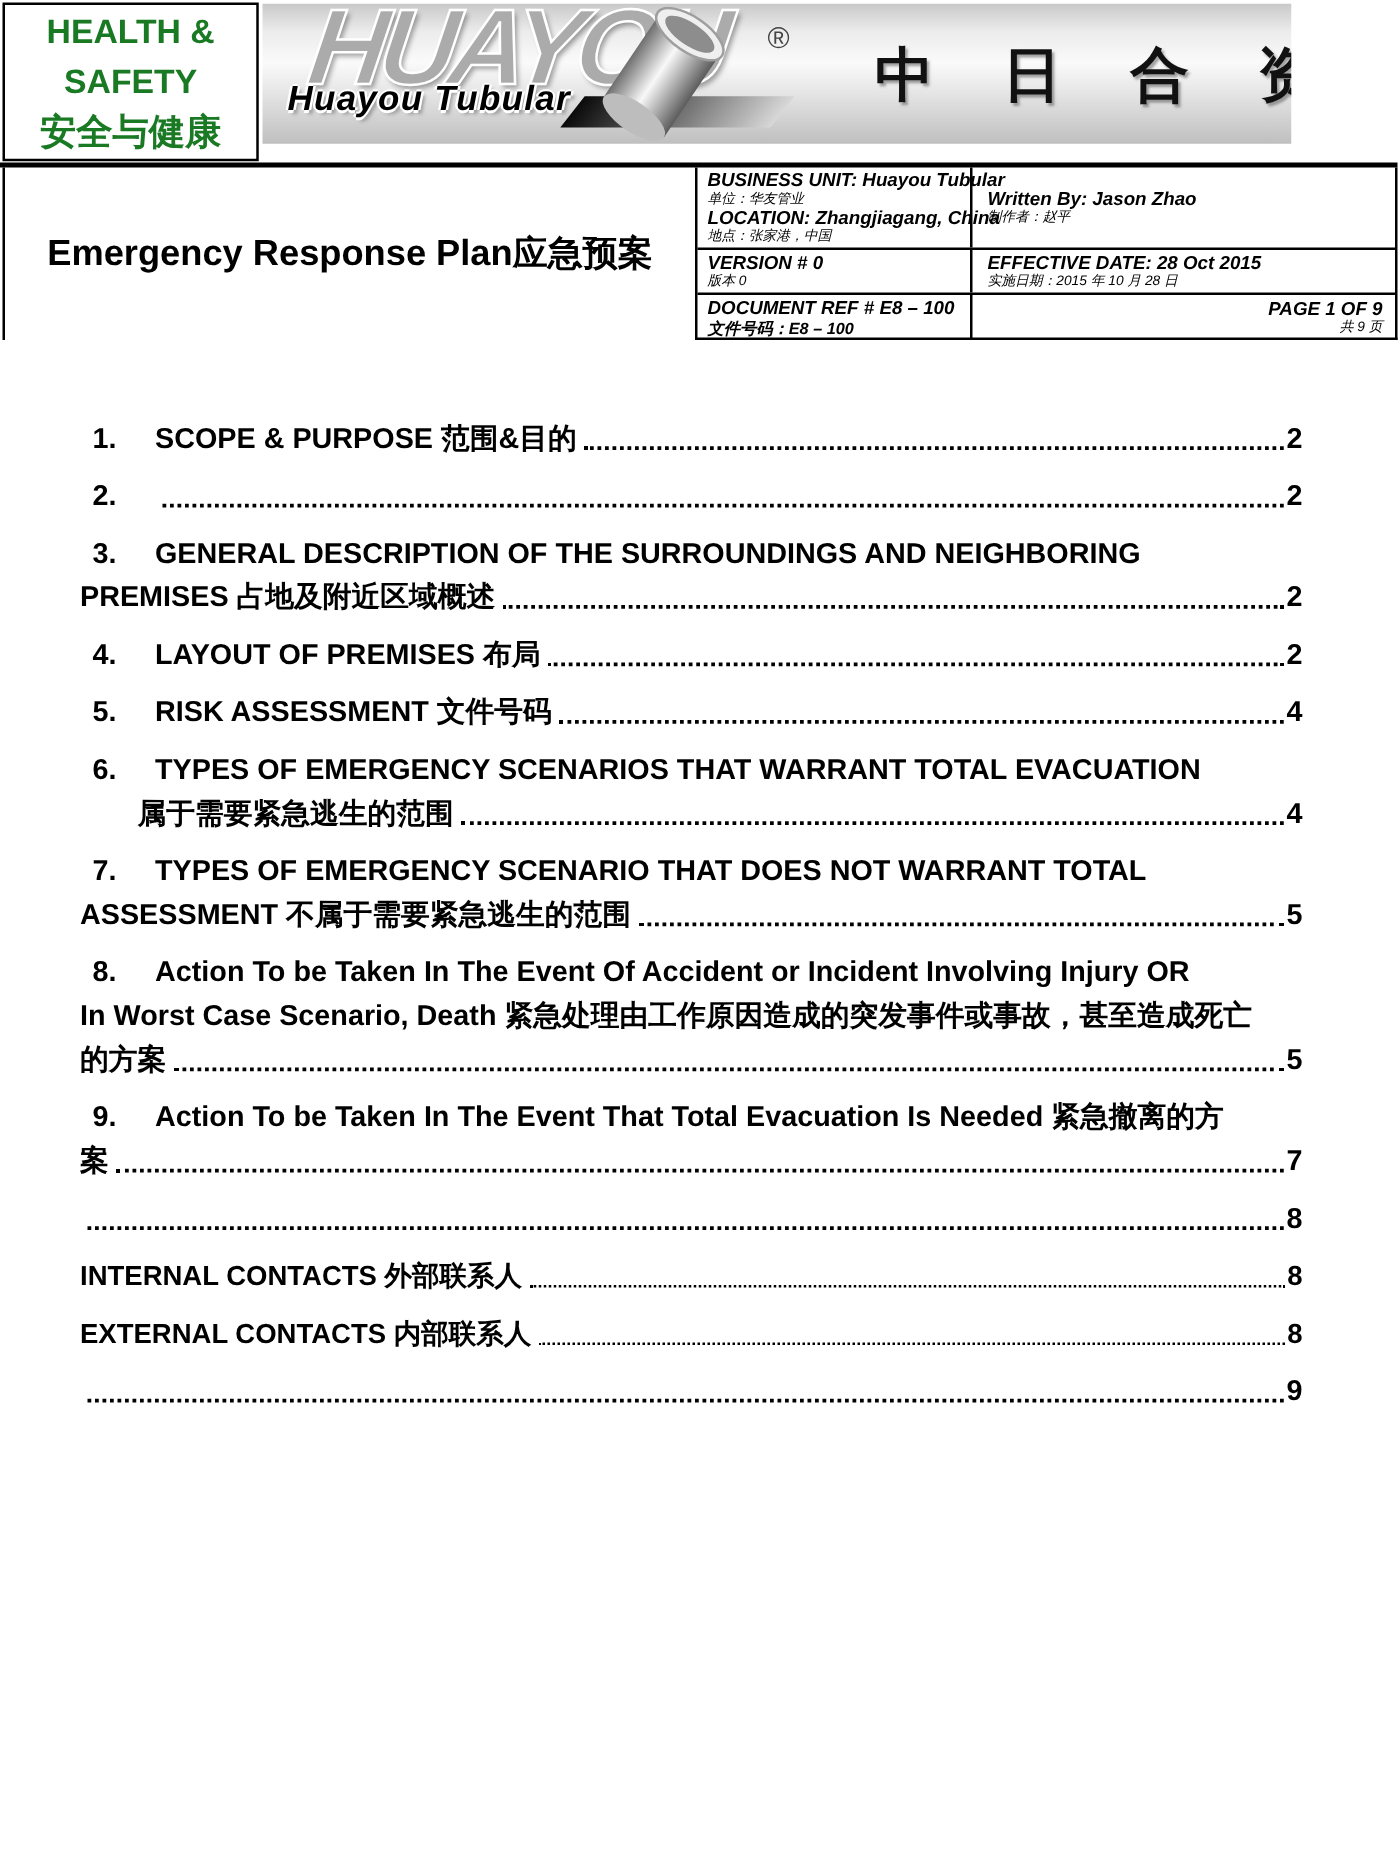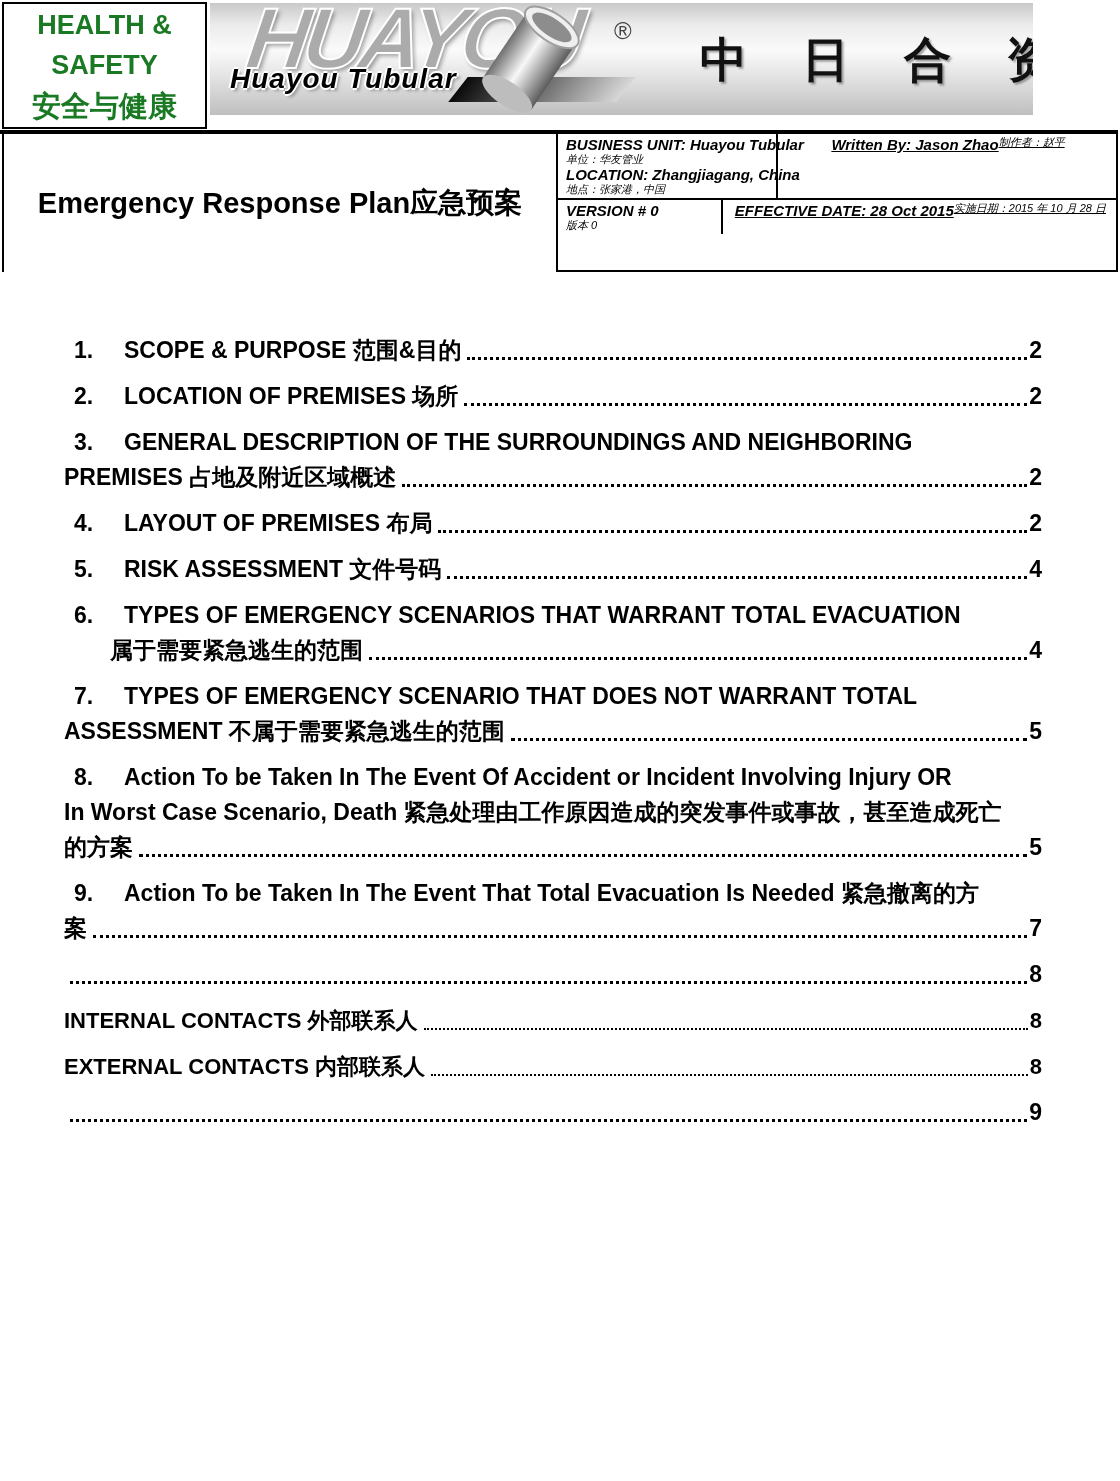--- a/index.html
+++ b/index.html
@@ -60,21 +60,21 @@
     width:554px; border-left:2px solid #000;
     display:flex; flex-direction:row; justify-content:center; align-items:center; text-align:center;
   }
   .title-en { font-size:29px; font-weight:bold; line-height:38px; }
   .title-zh { font-size:28px; font-weight:bold; line-height:36px; }
 
   .info-table { width:562px; border:2px solid #000; border-top:none; display:flex; flex-direction:column; }
   .info-row { display:flex; }
   .info-row + .info-row { border-top:2px solid #000; }
   .cell-l { width:220px; border-right:2px solid #000; padding:2px 4px 2px 8px; }
-  .cell-r { flex:1; padding:2px 10px 2px 12px; display:flex; flex-direction:row; justify-content:center;text-decoration:underline; }
+  .cell-r { flex:1; padding:2px 10px 2px 12px; display:flex; flex-direction:column; justify-content:center; }
   .row1 { height:64px; }
   .row2 { height:36px; }
   .row3 { height:38px; }
   .hdr-en { font-size:15px; font-weight:bold; font-style:italic; line-height:17px; white-space:nowrap; }
   .hdr-zh { font-size:11px; font-style:italic; line-height:13px; white-space:nowrap; }
   .hdr-zh-bold { font-size:13px; font-weight:bold; font-style:italic; line-height:16px; white-space:nowrap; }
   .al-r { text-align:right; }
 
   
   .toc {
@@ -150,38 +150,47 @@
       <div class="info-row row2">
         <div class="cell-l">
           <div class="hdr-en">VERSION #  0</div>
           <div class="hdr-zh">版本 0</div>
         </div>
         <div class="cell-r">
           <div class="hdr-en">EFFECTIVE DATE: 28 Oct 2015</div>
           <div class="hdr-zh">实施日期：2015 年 10 月 28 日</div>
         </div>
       </div>
+      <div class="info-row row3">
+        <div class="cell-l">
+          <div class="hdr-en">DOCUMENT REF # E8 – 100</div>
+          <div class="hdr-zh-bold">文件号码：E8 – 100</div>
+        </div>
+        <div class="cell-r">
+          <div class="hdr-en al-r">PAGE 1 OF 9</div>
+          <div class="hdr-zh al-r">共 9 页</div>
+        </div>
+      </div>
     </div>
   </div>
 
   <div class="toc">
 
     <div class="toc-entry">
       <div class="toc-row">
         <span class="toc-num">1.</span>
         <span class="toc-text">SCOPE &amp; PURPOSE 范围&amp;目的</span>
         <span class="leader"></span>
         <span class="pagenum">2</span>
       </div>
     </div>
 
     <div class="toc-entry">
       <div class="toc-row">
         <span class="toc-num">2.</span>
-        <span class="toc-text">LOCATION OF PREMISES 场所</span>
         <span class="leader"></span>
         <span class="pagenum">2</span>
       </div>
     </div>
 
     <div class="toc-entry">
       <div class="toc-row">
         <span class="toc-num">3.</span>
         <span class="toc-text">GENERAL DESCRIPTION OF THE SURROUNDINGS AND NEIGHBORING</span>
       </div>

